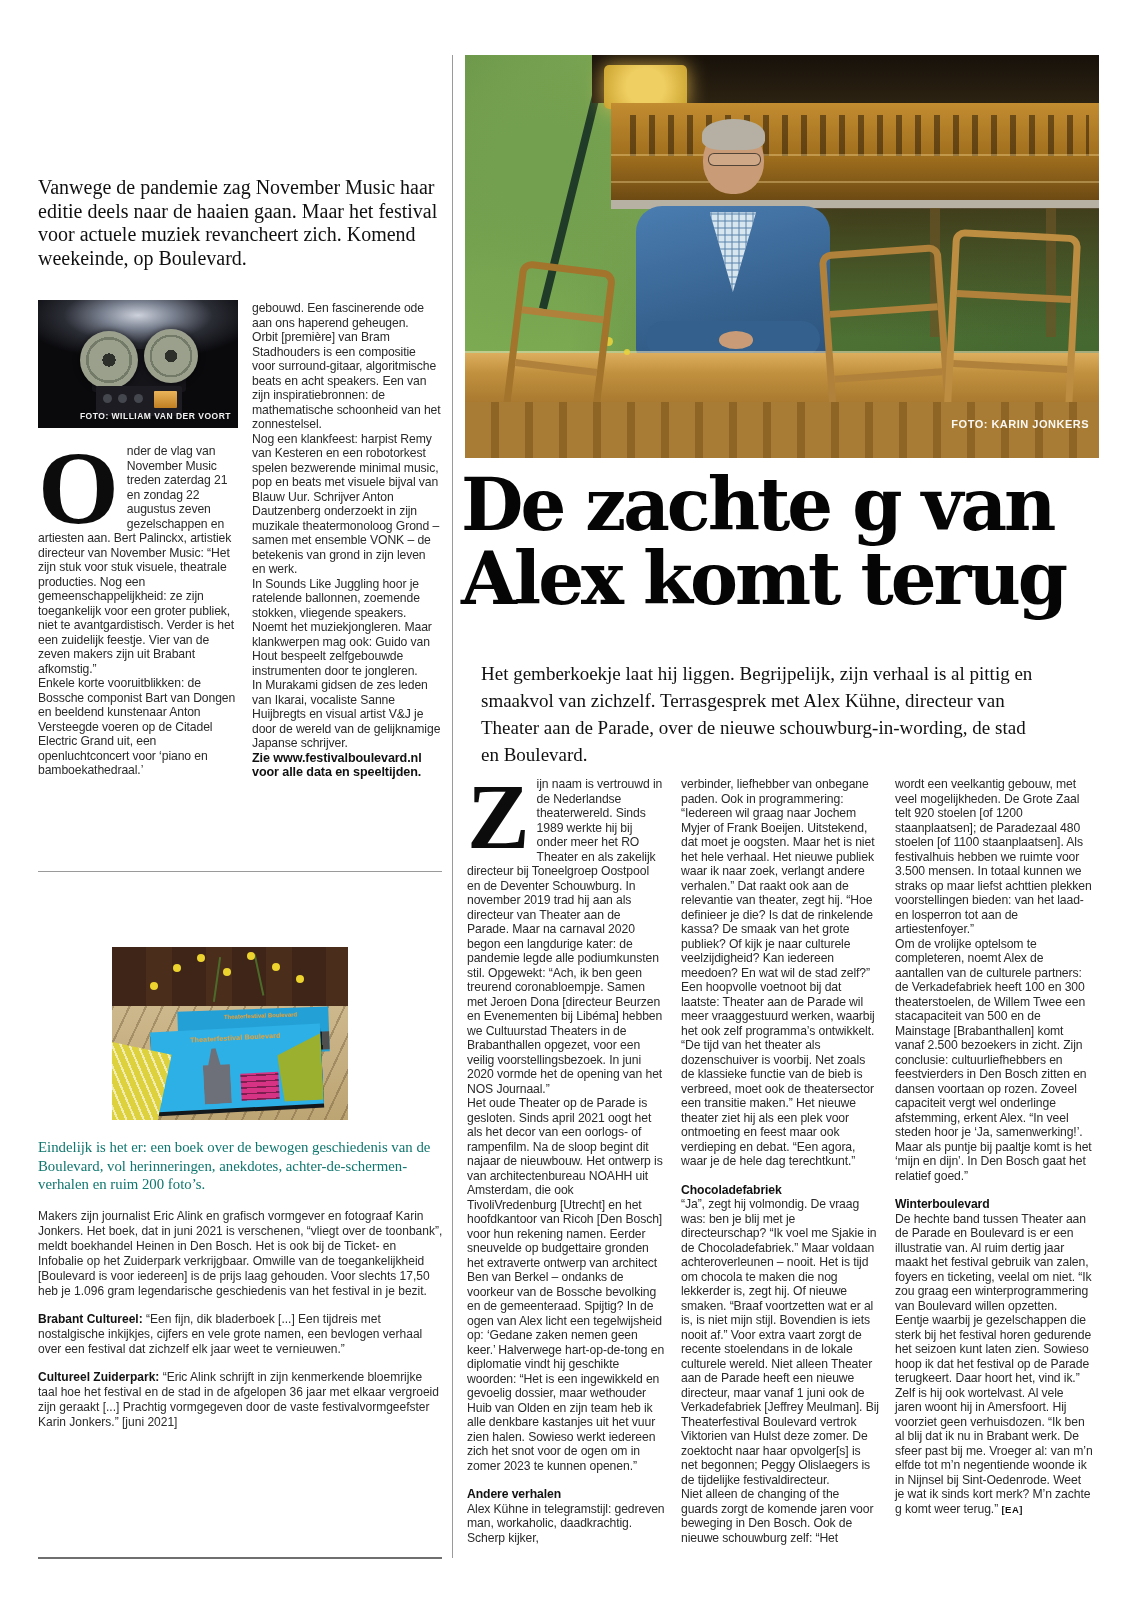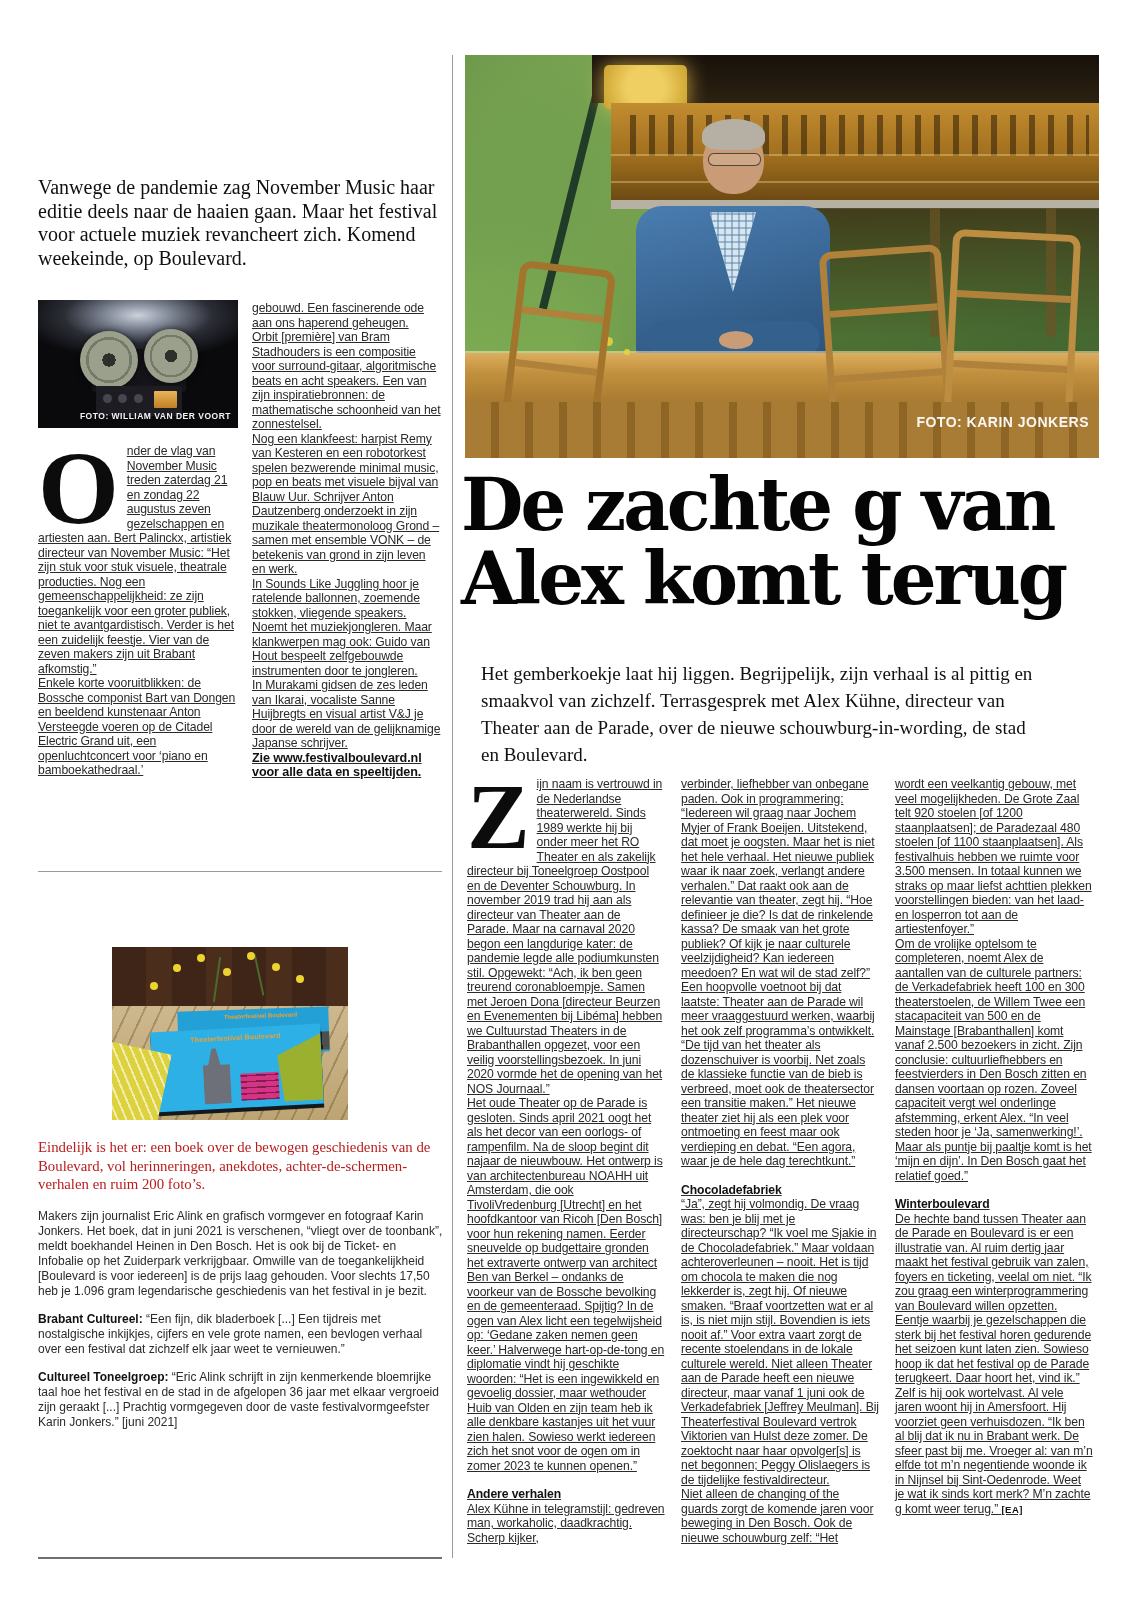--- a/index.html
+++ b/index.html
@@ -4,34 +4,34 @@
 <style>
   html,body{margin:0;padding:0;background:#e8e8e8;}
   #page{position:relative;width:1131px;height:1600px;background:#ffffff;margin:0 auto;overflow:hidden;
         font-family:"Liberation Sans",sans-serif;color:#1d1d1f;}
   .abs{position:absolute;}
 
   
   .serif{font-family:"Liberation Serif",serif;color:#101010;}
   .music-title{left:36px;top:48px;width:404px;font-size:50px;line-height:54px;font-weight:600;letter-spacing:-0.5px;}
   .music-intro{left:38px;top:176px;width:404px;font-size:20px;line-height:23.5px;}
-  .body-col{font-size:12.2px;line-height:14.5px;color:#2a2a2a;letter-spacing:-0.1px;text-decoration:underline;}
+  .body-col{font-size:12.2px;line-height:14.5px;color:#2a2a2a;letter-spacing:-0.1px;}
   .body-col p{margin:0;}
   .col1{left:38px;top:444px;width:198px;}
   .col2{left:252px;top:301px;width:190px;}
   .cta{margin-top:14px;font-weight:bold;font-size:12.6px;color:#111;}
   .dropcap{float:left;font-family:"Liberation Serif",serif;font-weight:600;color:#0c0c0c;
            font-size:104px;line-height:0.76;padding:4px 8px 0 0;}
   .dropcap-z{font-size:94px;line-height:0.78;padding:3px 7px 0 0;}
   .subhead{margin-top:14px !important;font-weight:bold;color:#111;}
   .endmark{font-weight:bold;font-size:9.5px;letter-spacing:0.5px;color:#111;}
 
   .book-block{left:38px;top:1138px;width:406px;}
   .book-title{font-family:"Liberation Serif",serif;font-weight:bold;font-size:31px;line-height:34px;color:#0d0d0d;margin:0 0 16px 0;}
-  .book-intro{font-family:"Liberation Serif",serif;font-size:14.8px;line-height:18.5px;color:#b91c1c;margin:0 0 15px 0;}
+  .book-intro{font-family:"Liberation Serif",serif;font-size:14.8px;line-height:18.5px;color:#0f766e;margin:0 0 15px 0;}
   .book-body{font-size:12px;line-height:15px;color:#2a2a2a;margin:0;}
   .review{font-size:12px;line-height:15px;color:#2a2a2a;margin:13px 0 0 0;}
   .review b{color:#111;}
 
   .right-title{left:461px;top:468px;width:648px;font-family:"DejaVu Serif",serif;font-weight:800;
                font-size:72px;line-height:74px;letter-spacing:-3px;color:#050505;}
   .right-title span{display:block;}
   .right-intro{left:465px;top:644px;width:566px;font-size:19px;line-height:27px;}
   .colA{left:467px;top:777px;width:198px;}
   .colB{left:681px;top:777px;width:198px;}
@@ -96,21 +96,21 @@
     background:linear-gradient(180deg,#dcae5d 0%,#c2913f 40%,#a97a30 100%);
     box-shadow:0 -2px 0 rgba(255,240,200,.5);}
   .mp-fg{position:absolute;left:0;top:86%;right:0;height:14%;
     background:repeating-linear-gradient(90deg,#a87c34 0 26px,#8f6526 26px 34px);}
   .mp-chair{position:absolute;border:7px solid #b0813a;border-radius:12px;background:rgba(0,0,0,0);}
   .mp-chair .slat{position:absolute;left:0;right:0;height:7px;background:#b0813a;}
   .mp-chair-l{left:7%;top:52%;width:13%;height:44%;transform:rotate(7deg);border-color:#a2742c;}
   .mp-chair-r1{left:57%;top:48%;width:17%;height:50%;transform:rotate(-4deg);}
   .mp-chair-r2{left:76%;top:44%;width:18%;height:56%;transform:rotate(3deg);border-color:#bd8d42;}
   .mp-flower{position:absolute;width:9px;height:9px;border-radius:50%;background:#e8d23e;opacity:.9;}
-  .mp-cap{right:10px;bottom:28px;font-size:14px;}
+  .mp-cap{right:10px;bottom:28px;font-size:11px;}
 
   
   .book-photo{left:112px;top:947px;width:236px;height:173px;overflow:hidden;background:#c9b488;}
   .bp-topwood{position:absolute;left:0;top:0;right:0;height:34%;
     background:repeating-linear-gradient(90deg,#3e2517 0 34px,#4a2d1b 34px 60px);}
   .bp-slats{position:absolute;left:0;top:34%;right:0;bottom:0;
     background:
       repeating-linear-gradient(115deg,rgba(96,74,42,.35) 0 2px,rgba(0,0,0,0) 2px 15px),
       linear-gradient(180deg,#cdb88d,#bda473);}
   .bp-stem{position:absolute;width:2px;background:#4c6b2a;}
@@ -191,21 +191,21 @@
       <div class="bp-green"></div>
       <div class="bp-pink"></div>
     </div>
     <div class="bp-yellow"></div>
   </div>
 
   <div class="abs book-block">
     <p class="book-intro">Eindelijk is het er: een boek over de bewogen geschiedenis van de Boulevard, vol herinneringen, anekdotes, achter-de-schermen-verhalen en ruim 200 foto’s.</p>
     <p class="book-body">Makers zijn journalist Eric Alink en grafisch vormgever en fotograaf Karin Jonkers. Het boek, dat in juni 2021 is verschenen, “vliegt over de toonbank”, meldt boekhandel Heinen in Den Bosch. Het is ook bij de Ticket- en Infobalie op het Zuiderpark verkrijgbaar. Omwille van de toegankelijkheid [Boulevard is voor iedereen] is de prijs laag gehouden. Voor slechts 17,50 heb je 1.096 gram legendarische geschiedenis van het festival in je bezit.</p>
     <p class="review"><b>Brabant Cultureel:</b> <span>“Een fijn, dik bladerboek [...] Een tijdreis met nostalgische inkijkjes, cijfers en vele grote namen, een bevlogen verhaal over een festival dat zichzelf elk jaar weet te vernieuwen.”</span></p>
-    <p class="review"><b>Cultureel Toneelgroep:</b> <span>“Eric Alink schrijft in zijn kenmerkende bloemrijke taal hoe het festival en de stad in de afgelopen 36 jaar met elkaar vergroeid zijn geraakt [...] Prachtig vormgegeven door de vaste festivalvormgeefster Karin Jonkers.” [juni 2021]</span></p>
+    <p class="review"><b>Cultureel Zuiderpark:</b> <span>“Eric Alink schrijft in zijn kenmerkende bloemrijke taal hoe het festival en de stad in de afgelopen 36 jaar met elkaar vergroeid zijn geraakt [...] Prachtig vormgegeven door de vaste festivalvormgeefster Karin Jonkers.” [juni 2021]</span></p>
   </div>
 
   <div class="abs h-rule-bot"></div>
   <div class="abs v-rule"></div>
 
   <div class="abs main-photo">
     <div class="mp-pole"></div>
     <div class="mp-canopy"></div>
     <div class="mp-sign"></div>
     <div class="mp-bar">

